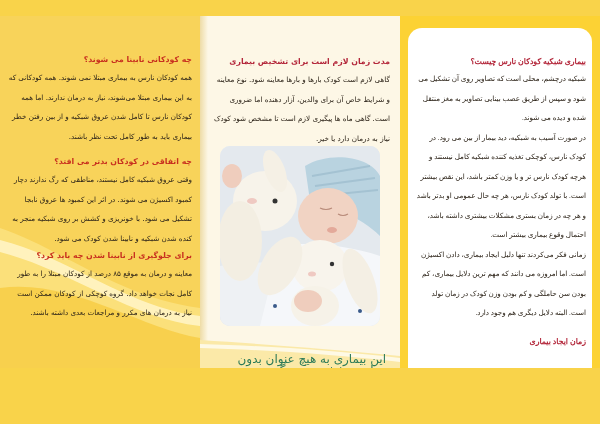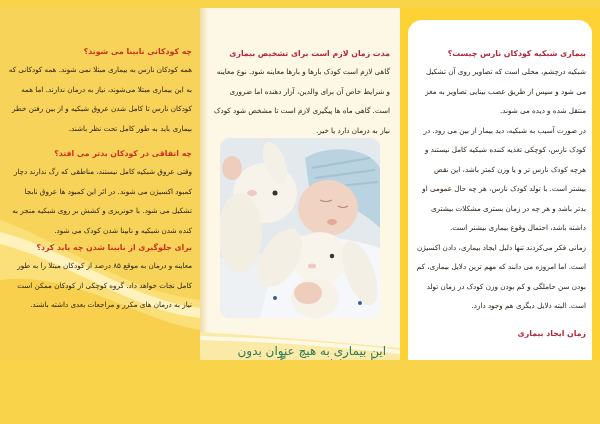--- a/index.html
+++ b/index.html
@@ -4,21 +4,21 @@
   <style>
     * { margin: 0; padding: 0; box-sizing: border-box; }
     html, body { width: 600px; height: 424px; overflow: hidden; }
     body {
       font-family: "DejaVu Sans", sans-serif;
       position: relative;
       background: #f9d34a;
     }
     .panel {
       position: absolute;
-      top: 8px;
+      top: 16px;
       height: 352px;
       direction: rtl;
       text-align: right;
       overflow: hidden;
     }
     
     .panel-3 {
       left: 0; width: 200px;
       background: #f8d35a;
     }
@@ -34,20 +34,21 @@
       position: absolute; left: 0; bottom: 0; width: 200px; height: 120px;
     }
     .panel-2 .fold {
       position: absolute; left: 0; top: 0; width: 8px; height: 424px;
       background: linear-gradient(to right, #eedca6, rgba(253,247,230,0));
     }
     
     .panel-1 {
       left: 400px; width: 200px;
       background: #fcd234;
+      font-family: Liberation Serif, serif;
     }
     .panel-1 .card {
       position: absolute;
       left: 8px; top: 12px; width: 184px; height: 402px;
       background: #ffffff;
       border-radius: 14px;
     }
     .content {
       position: absolute;
       font-size: 7.2px;

